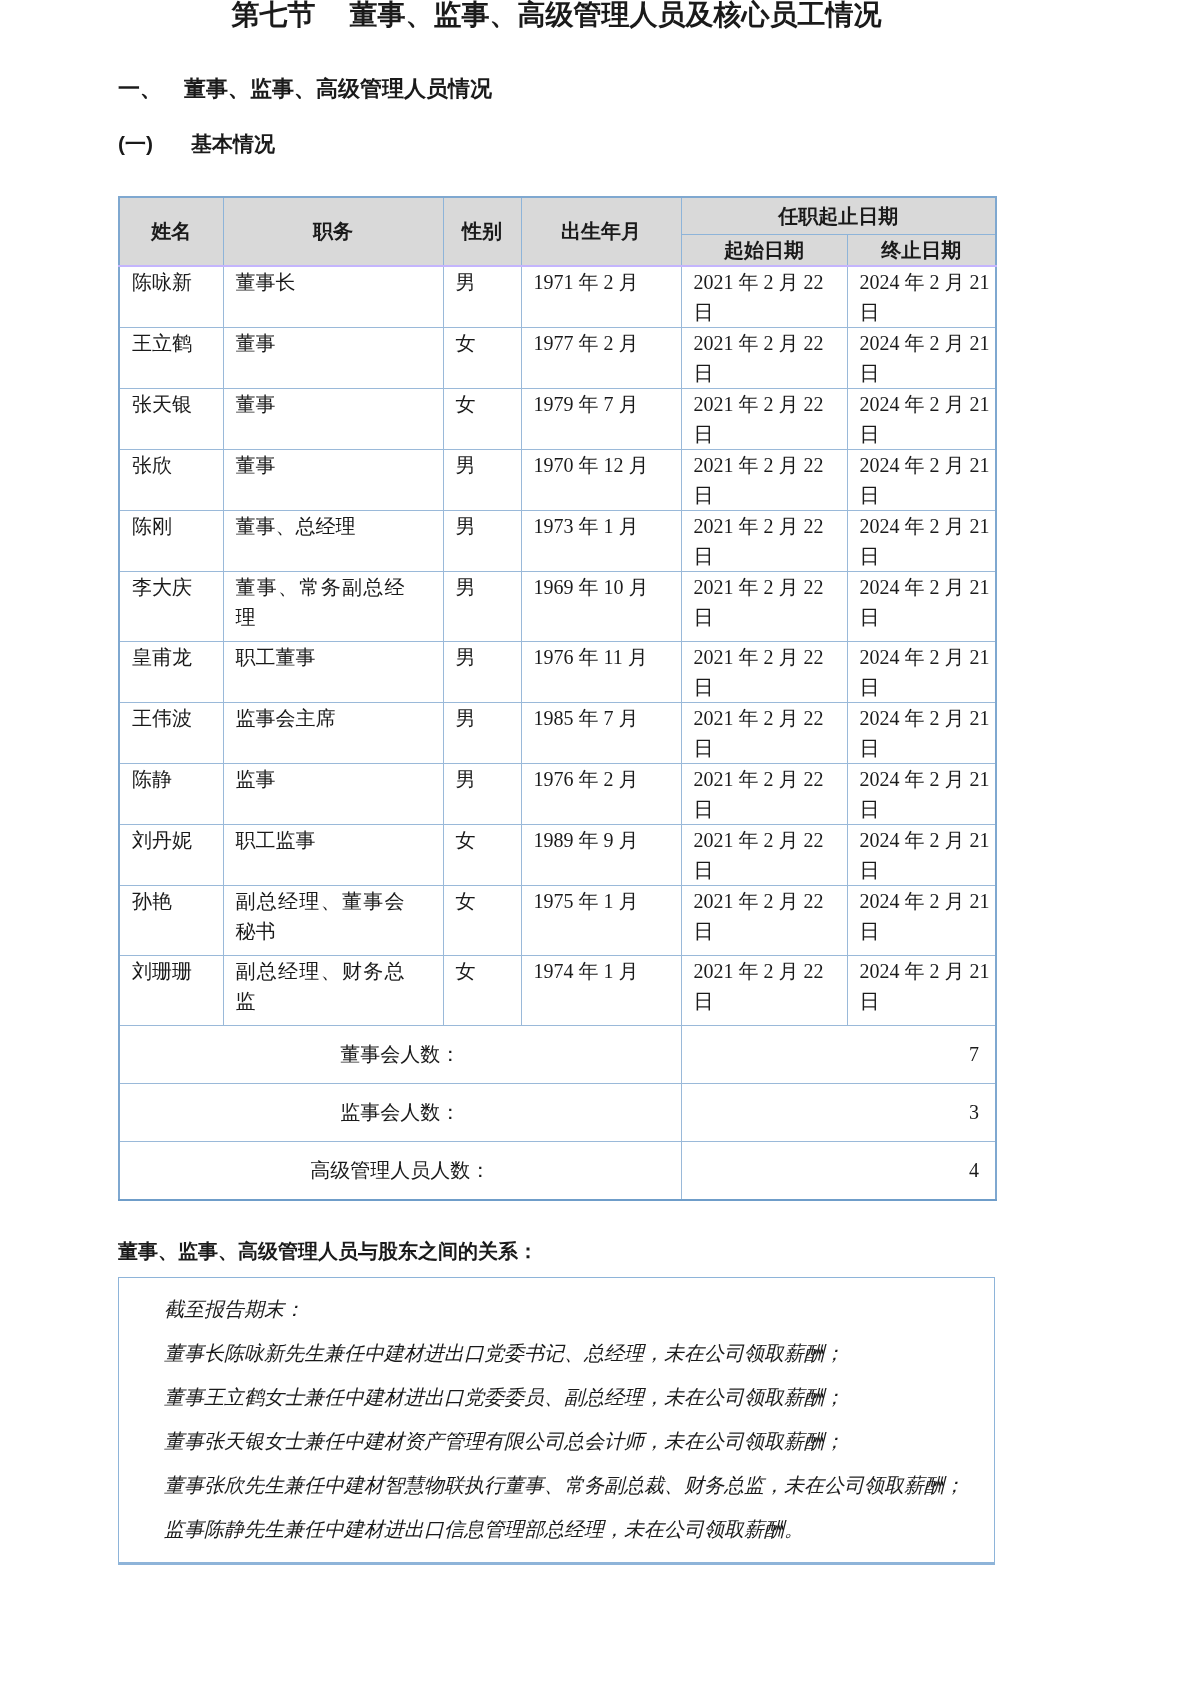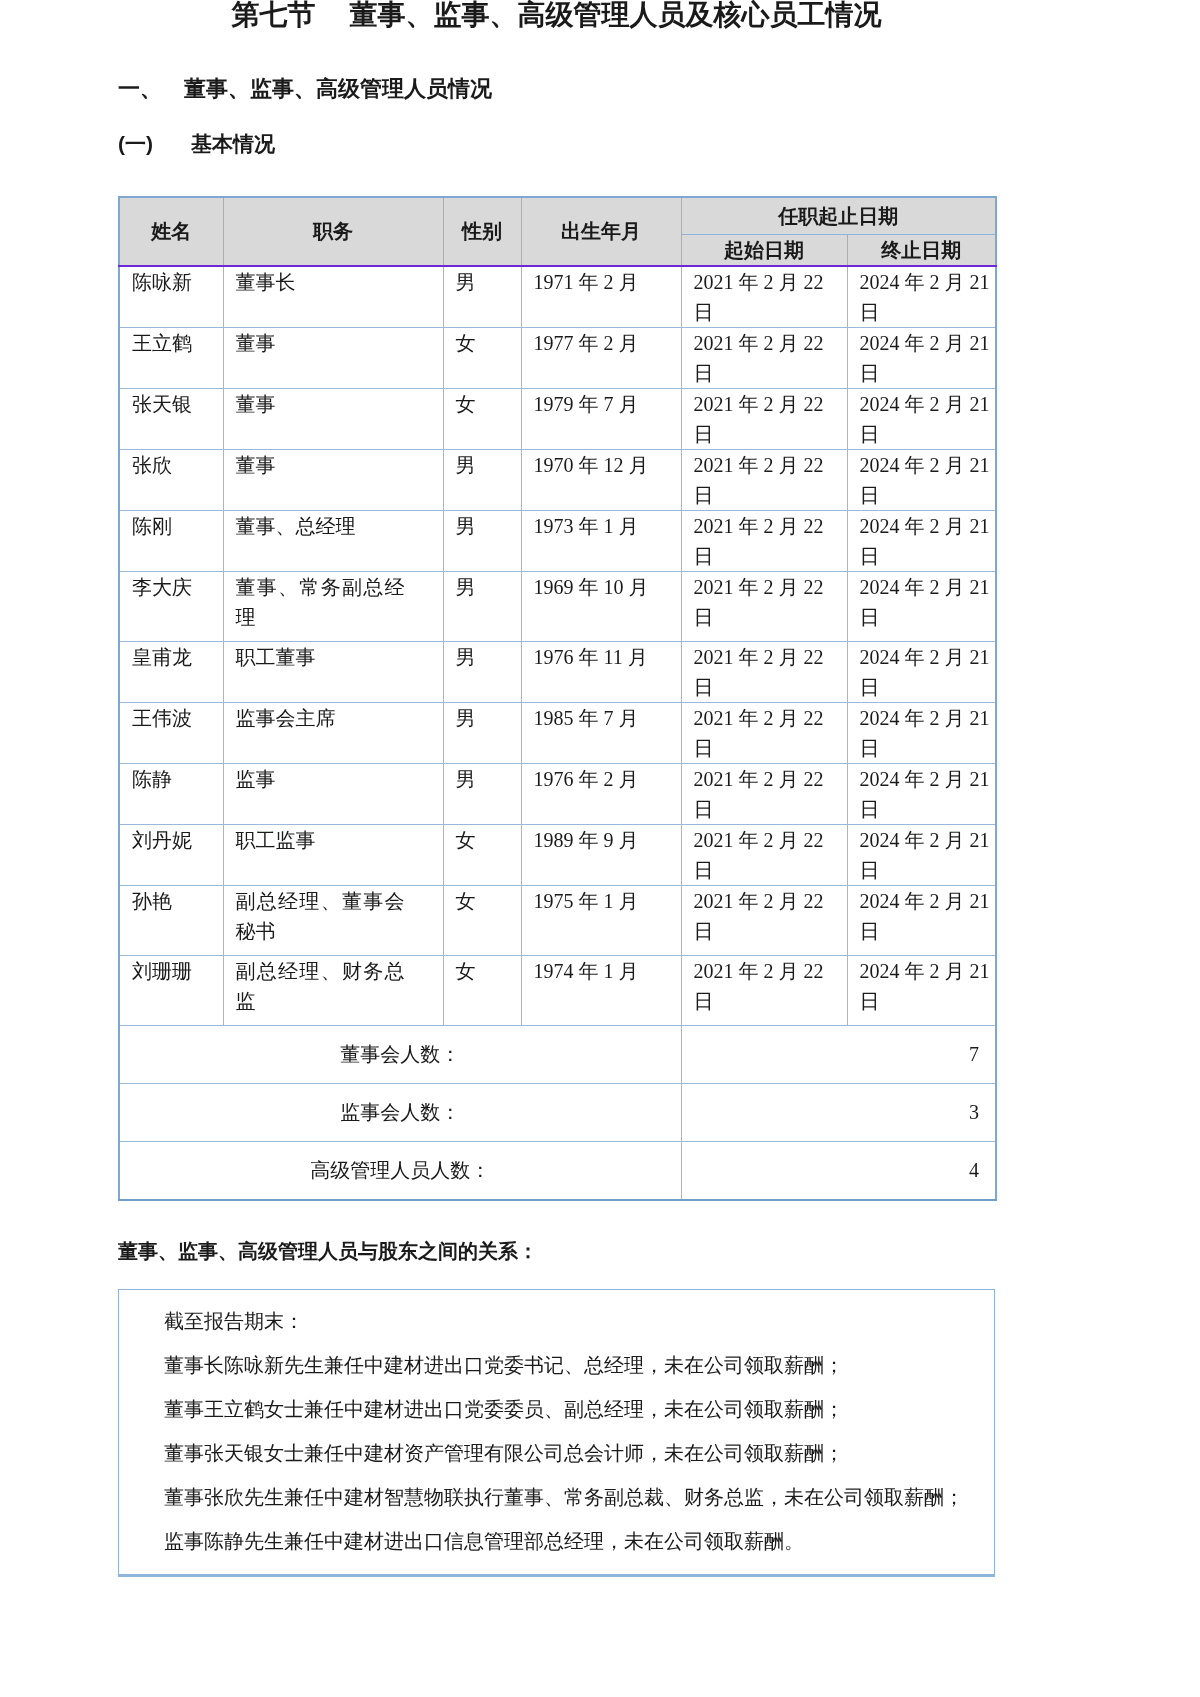--- a/index.html
+++ b/index.html
@@ -53,21 +53,21 @@
     background: #d9d9d9;
     font-family: "Liberation Sans", "DejaVu Sans", sans-serif;
     font-weight: bold;
     font-size: 20px;
     border: 1px solid #8eb4d9;
     text-align: center;
     padding: 0;
   }
   table.mgmt thead tr.hrow1 th { height: 36px; }
   table.mgmt thead tr.hrow2 th { height: 30px; }
-  table.mgmt thead { border-bottom: 2px solid #6d28d9; }
+  table.mgmt thead { border-bottom: 2px solid #c4b5fd; }
   table.mgmt td {
     border: 1px solid #9ab9d9;
     padding: 0 0 0 12px;
     vertical-align: top;
     line-height: 30px;
   }
   table.mgmt tbody tr { height: 30px; }
   table.mgmt tbody tr.tall { height: 70px; }
   table.mgmt td.pos {
     text-align: justify;
@@ -92,26 +92,27 @@
   table.mgmt tr.sumrow:last-child td { border-bottom: 2px solid #6f9dc9; }
 
   .rel-heading {
     margin-top: 38px;
     font-family: "Liberation Sans", "DejaVu Sans", sans-serif;
     font-weight: bold;
     font-size: 20px;
     line-height: 24px;
   }
   .rel-box {
-    margin-top: 26px;
+    margin-top: 14px;
     width: 877px;
     box-sizing: border-box;
     border: 1px solid #8eb4d9;
     border-bottom-width: 3px;
     padding: 18px 24px 20px 45px;
+    font-style: italic;
   }
   .rel-box p {
     margin: 0 0 18px 0;
     font-size: 20px;
     line-height: 26px;
   }
   .rel-box p:last-child { margin-bottom: 0; }
 </style>
 </head>
 <body>

